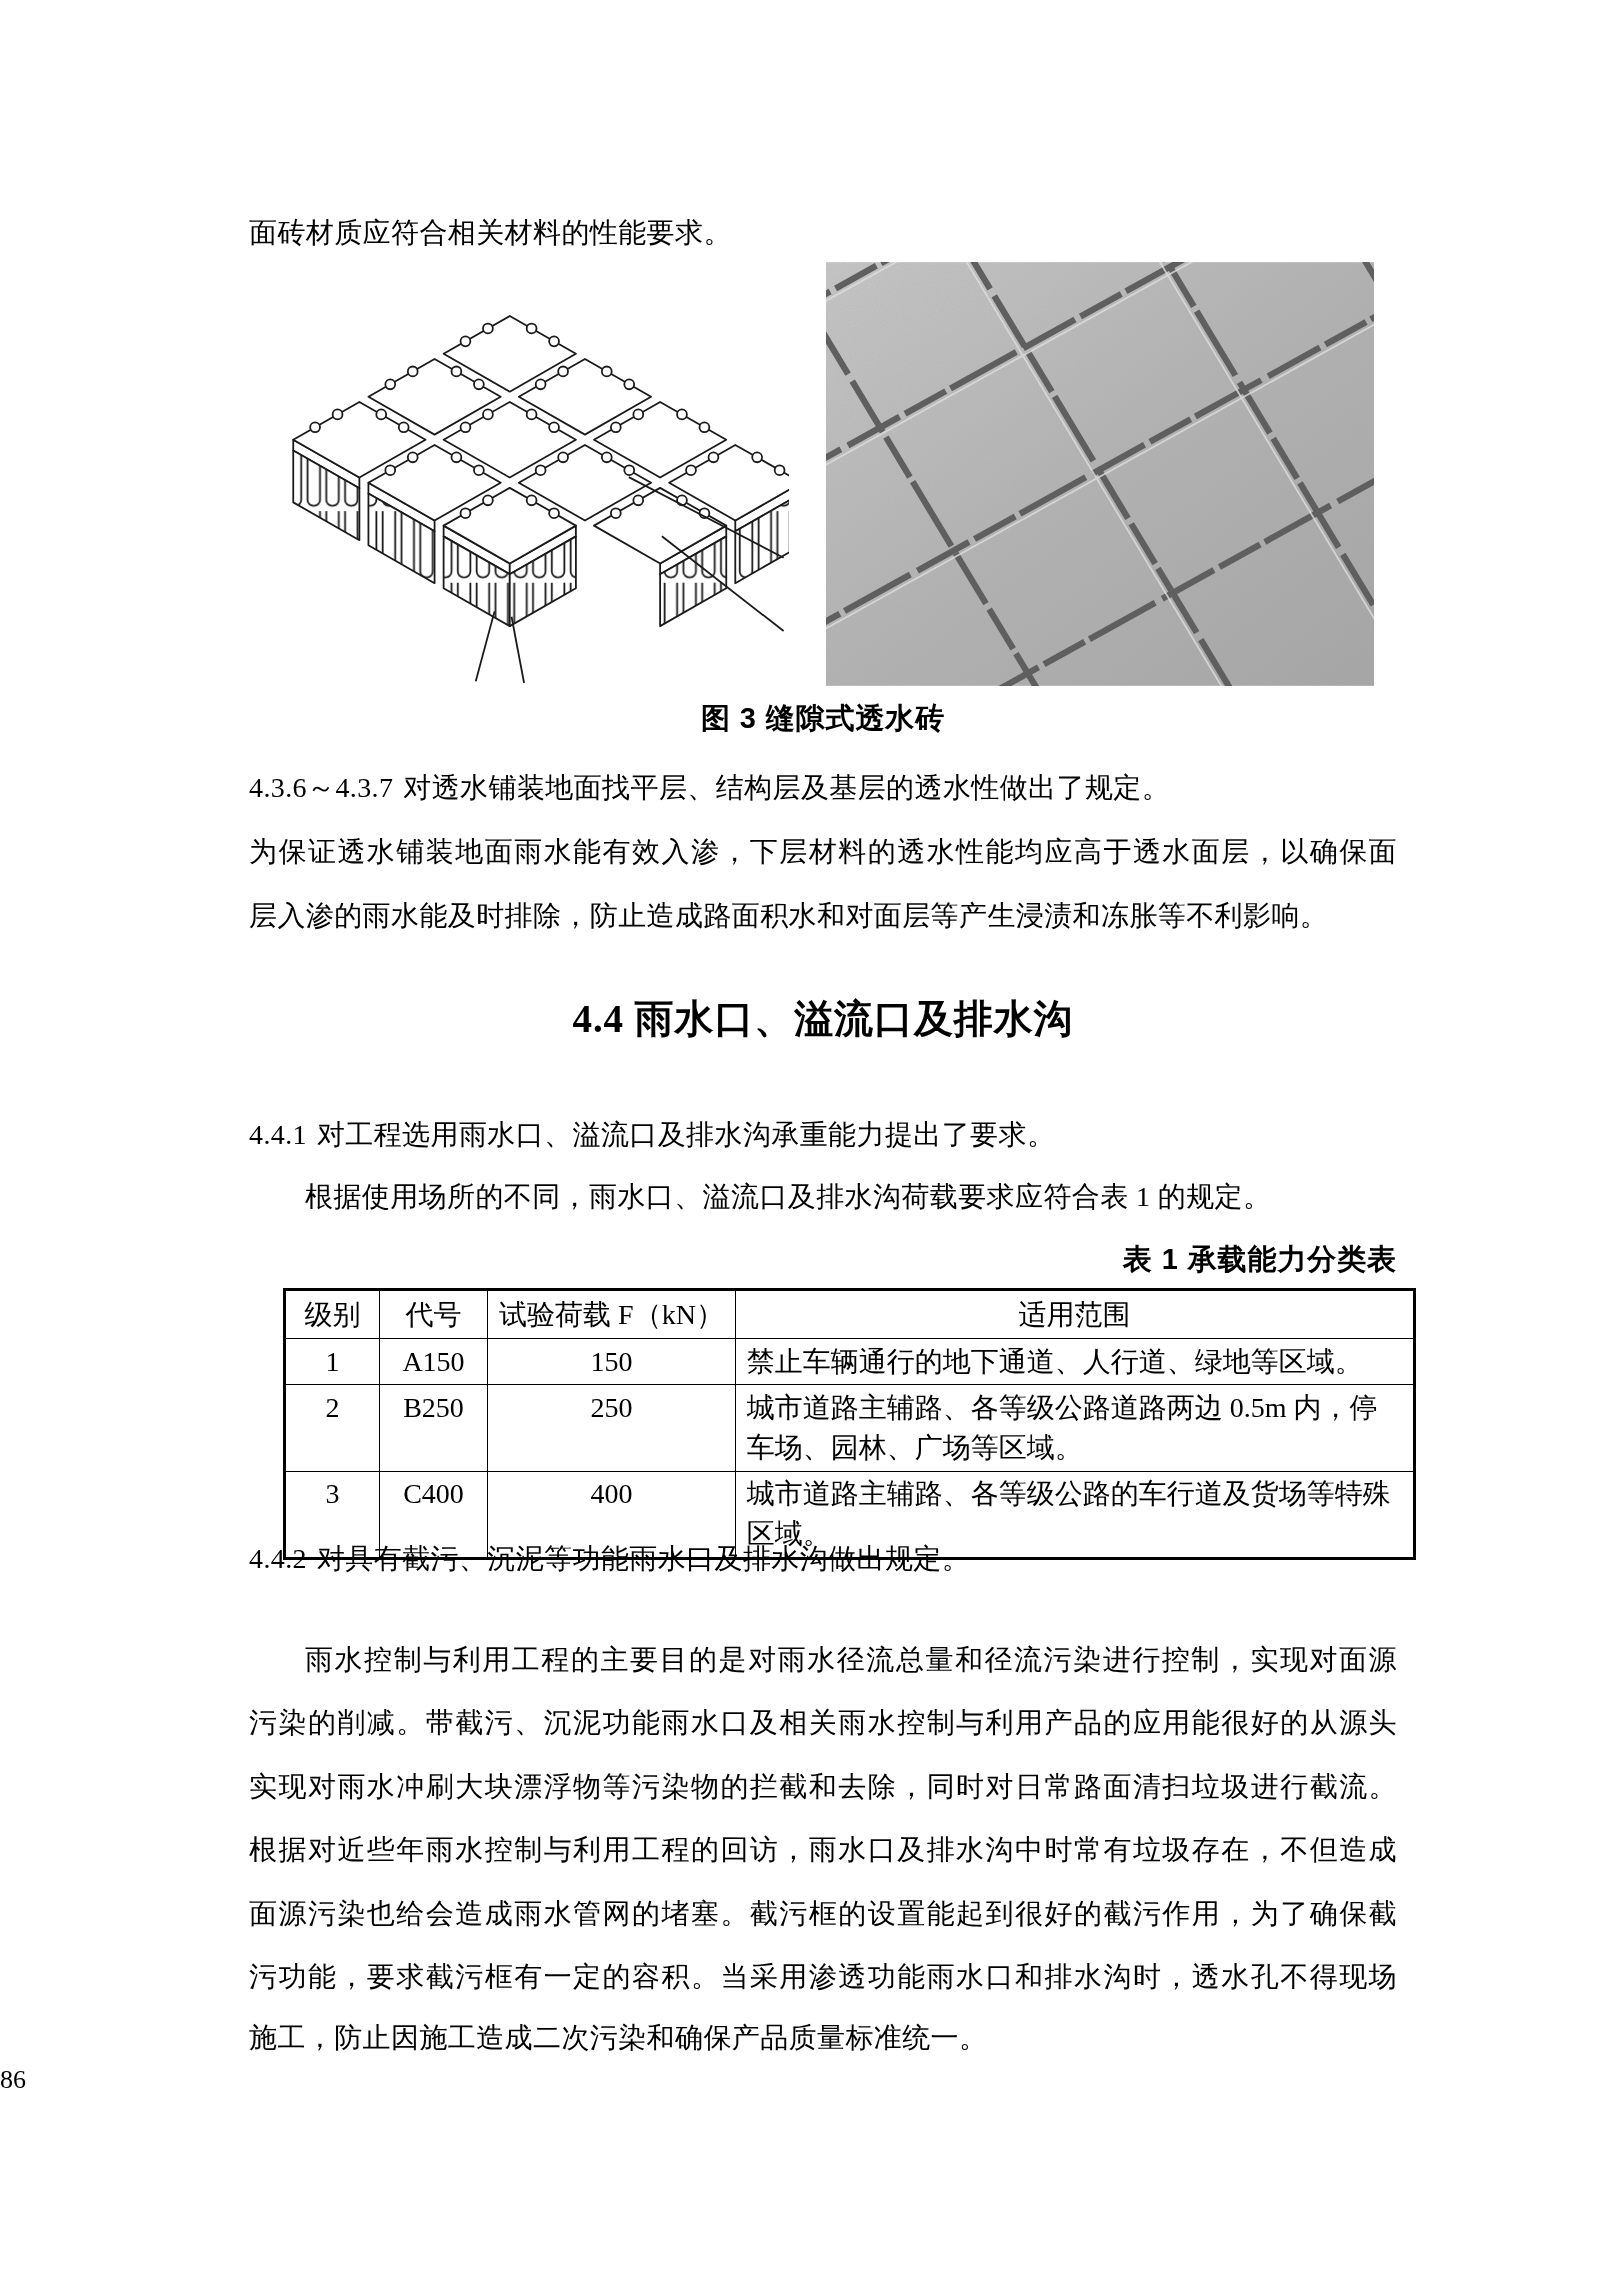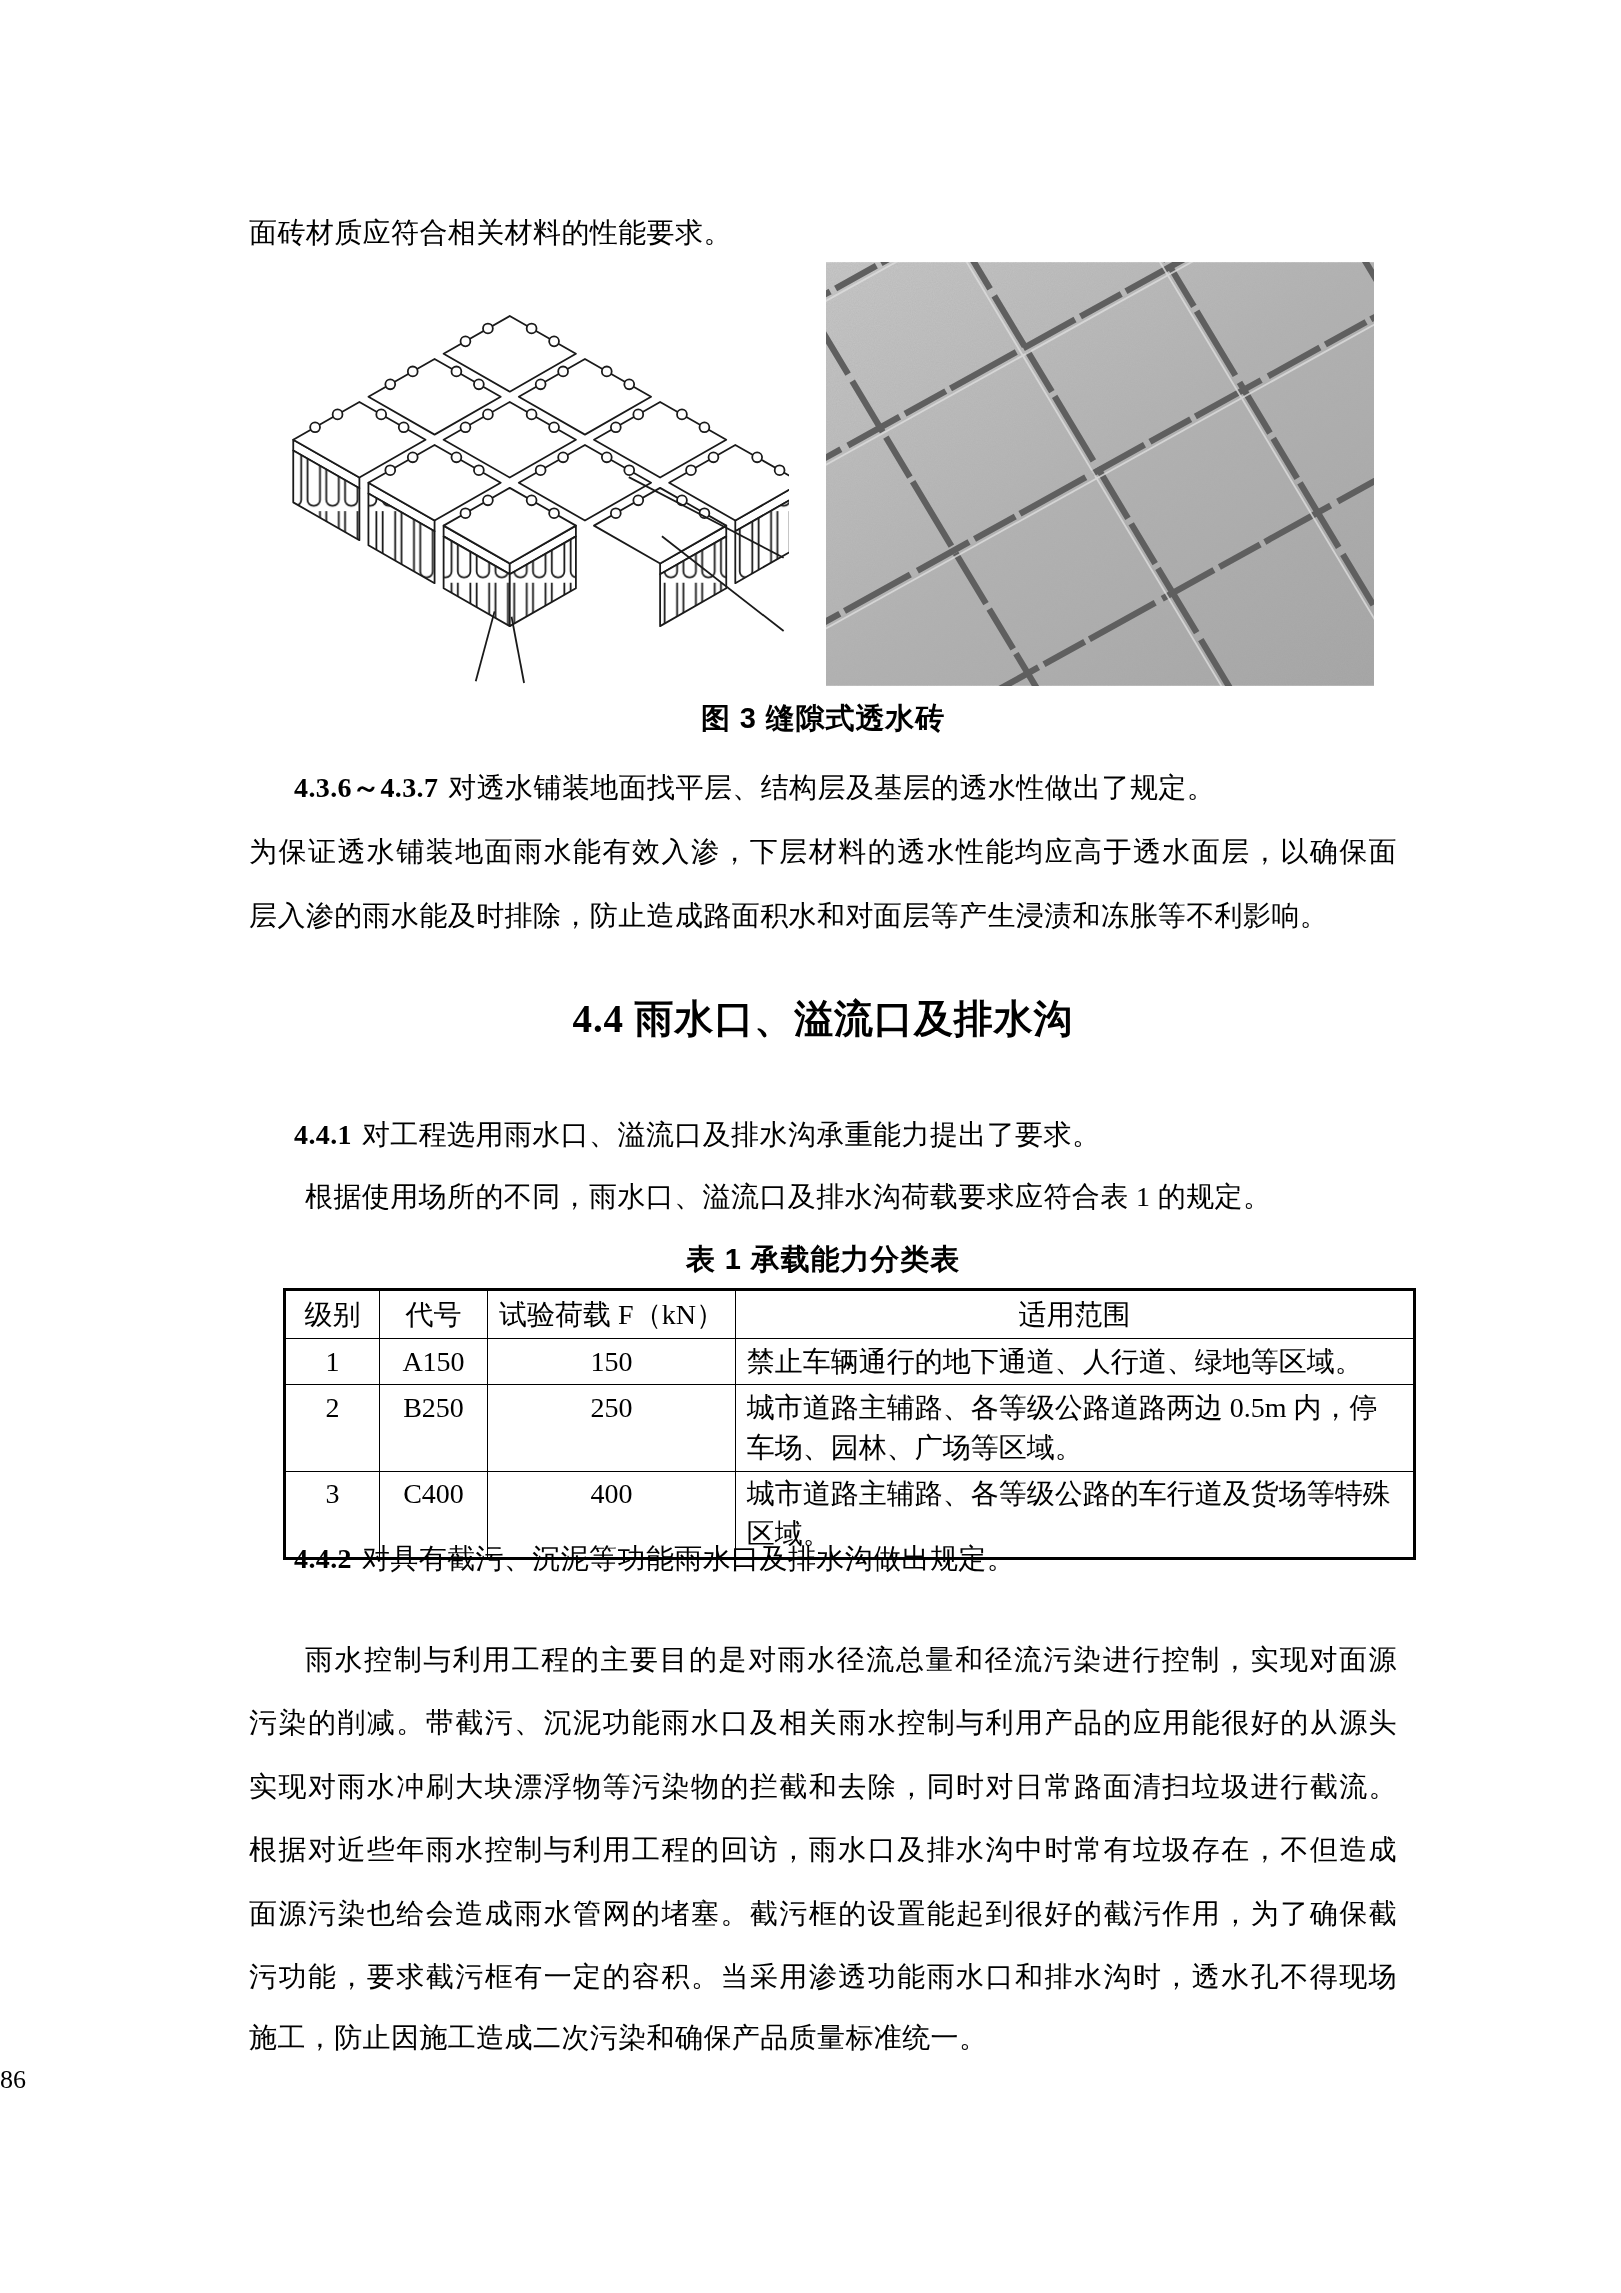--- a/index.html
+++ b/index.html
@@ -3,26 +3,26 @@
 <meta charset="utf-8">
 <style>
   html,body{margin:0;padding:0;background:#e8e8e8;}
   .page{position:relative;width:1622px;height:2294px;background:#ffffff;overflow:hidden;
         font-family:"Liberation Serif",serif;color:#000;padding-left:48px;}
   .tline{position:absolute;left:249px;width:1148px;font-size:28px;line-height:36px;
          letter-spacing:0.4px;}
   .jline{text-align:justify;text-align-last:justify;font-family:Liberation Mono, monospace;}
   .lline{text-align:left;}
   .ind{text-indent:56px;}
-  .clabel{font-weight:bold;margin-right:9.9px;margin-left:45px;}
+  .clabel{font-weight:normal;margin-right:9.9px;}
   .h44{position:absolute;left:249px;width:1148px;top:992px;text-align:center;
        font-size:39px;font-weight:bold;letter-spacing:0.9px;}
   .figcap{position:absolute;left:249px;width:1148px;top:699px;text-align:center;
           font-size:29px;font-weight:bold;font-family:"Liberation Sans",sans-serif;letter-spacing:0.9px;}
-  .tabcap{position:absolute;left:249px;width:1148px;top:1240px;text-align:center;
+  .tabcap{position:absolute;left:249px;width:1148px;top:1240px;text-align:right;
           font-size:29px;font-weight:bold;font-family:"Liberation Sans",sans-serif;letter-spacing:0.9px;}
   .pagenum{position:absolute;left:0;width:1622px;top:2065px;font-size:26px;}
   .drawing{position:absolute;left:286px;top:296px;}
   .photo{position:absolute;left:826px;top:262px;}
   table.t1{position:absolute;left:283px;top:1288px;border-collapse:collapse;table-layout:fixed;
            width:1130px;font-size:28px;border:3.6px solid #000;}
   table.t1 th{border:1.8px solid #000;font-weight:normal;height:47px;text-align:center;
               vertical-align:middle;padding:0;}
   table.t1 td{border:1.8px solid #000;vertical-align:top;text-align:center;
               padding:2.7px 0;line-height:40px;}

